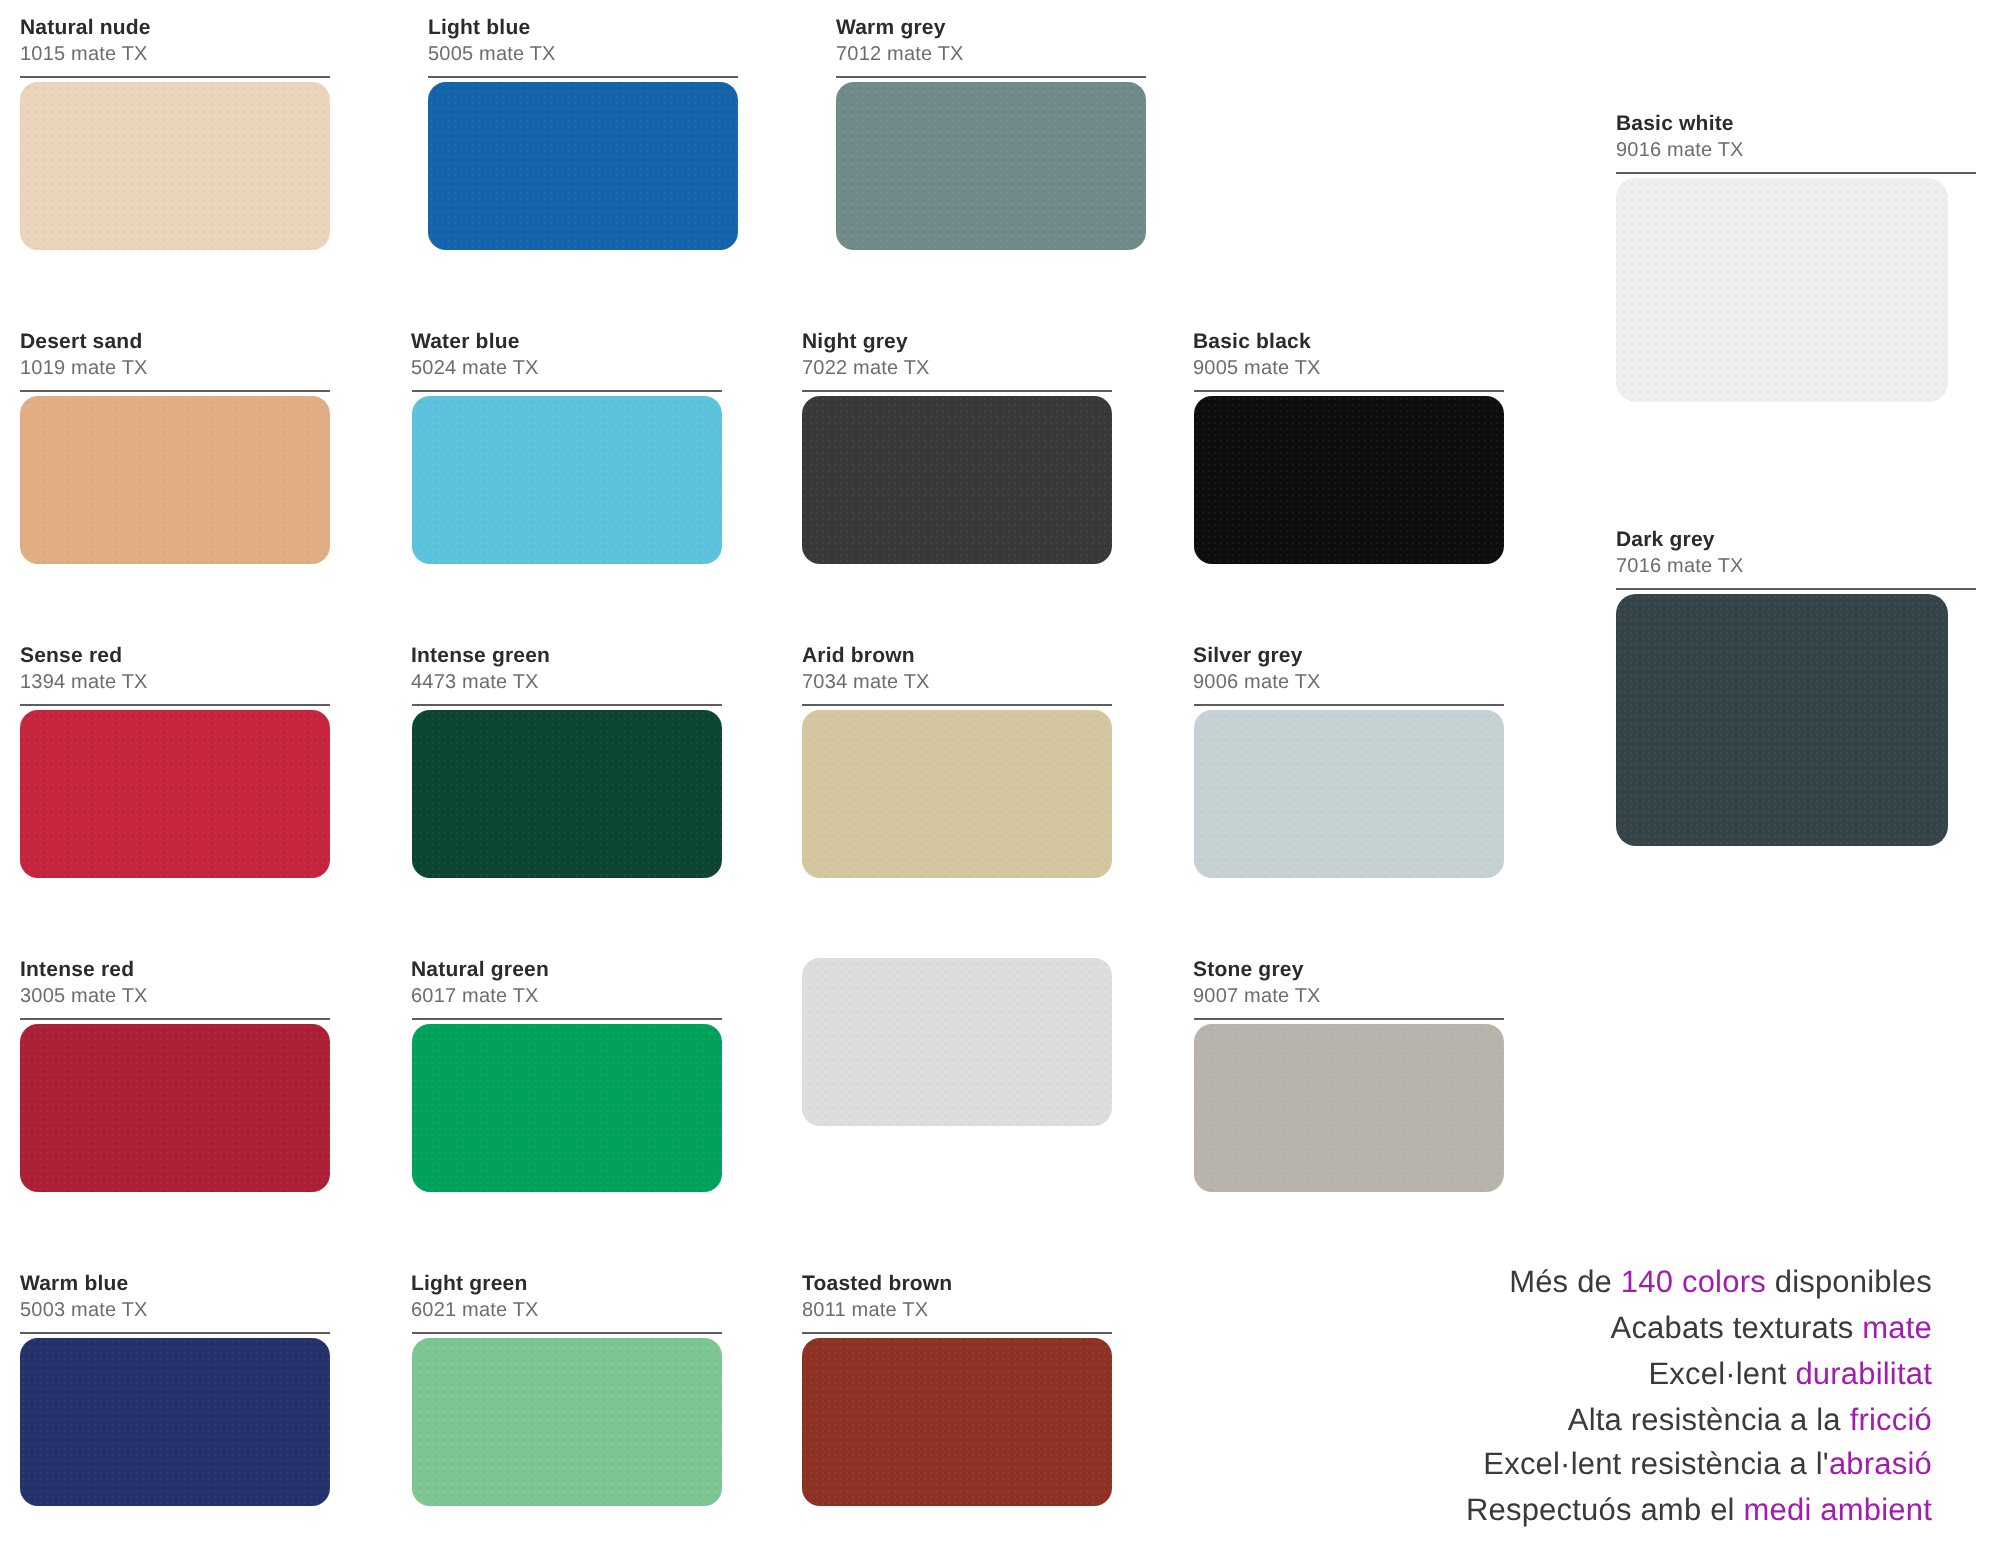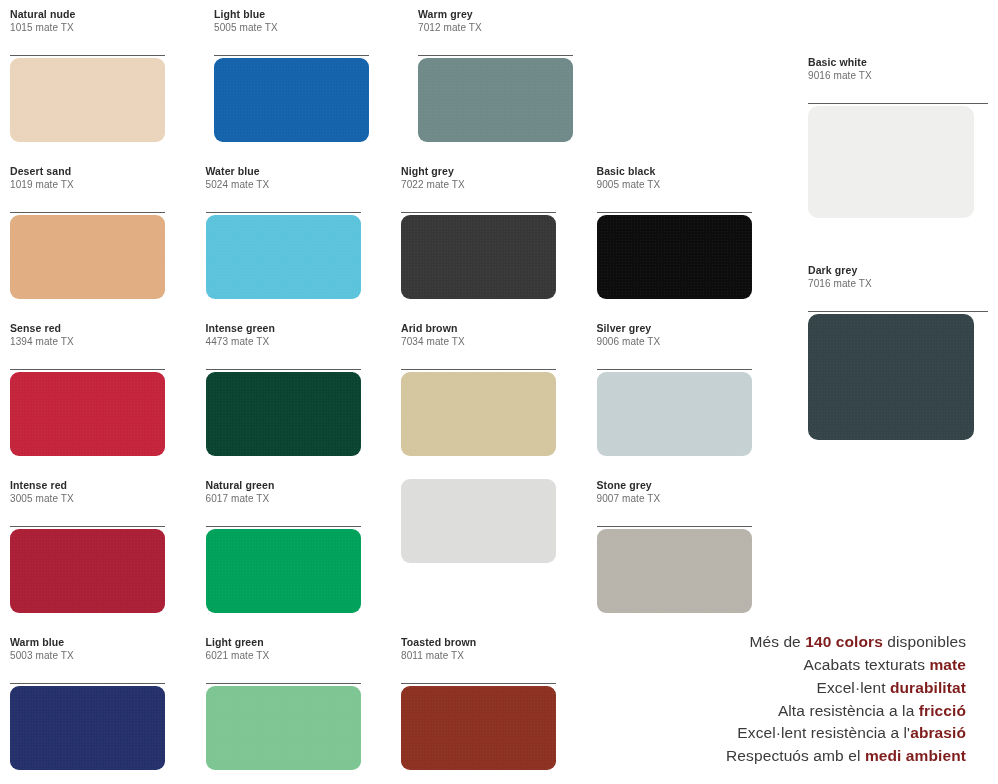--- a/index.html
+++ b/index.html
@@ -36,21 +36,21 @@
 
   .cell {
     width: 204px;
     margin-right: 0;
   }
   .cell.spacer { visibility: hidden; }
 
   .swatch-head {
     width: 155px;
     border-bottom: 1px solid #5d5d5d;
-    padding-bottom: 20px;
+    padding-bottom: 3px;
     margin-bottom: 2px;
   }
   .swatch-name {
     font-size: 10.5px;
     font-weight: bold;
     color: #2b2b2b;
     line-height: 1.28;
     letter-spacing: .1px;
     white-space: nowrap;
   }
@@ -121,21 +121,21 @@
     width: 420px;
     text-align: right;
   }
   .claim-line {
     font-size: 15.5px;
     color: #3a3a3a;
     line-height: 1.47;
     letter-spacing: .1px;
     white-space: nowrap;
   }
-  .claim-line b { color: #7f1d1d; font-weight: bold; }
+  .claim-line b { color: #a21caf; font-weight: normal; }
 </style>
 </head>
 <body>
 
 <div class="sheet">
 
   <div class="grid">
       <div class="row">
         <div class="cell">
           <div class="swatch-head">

